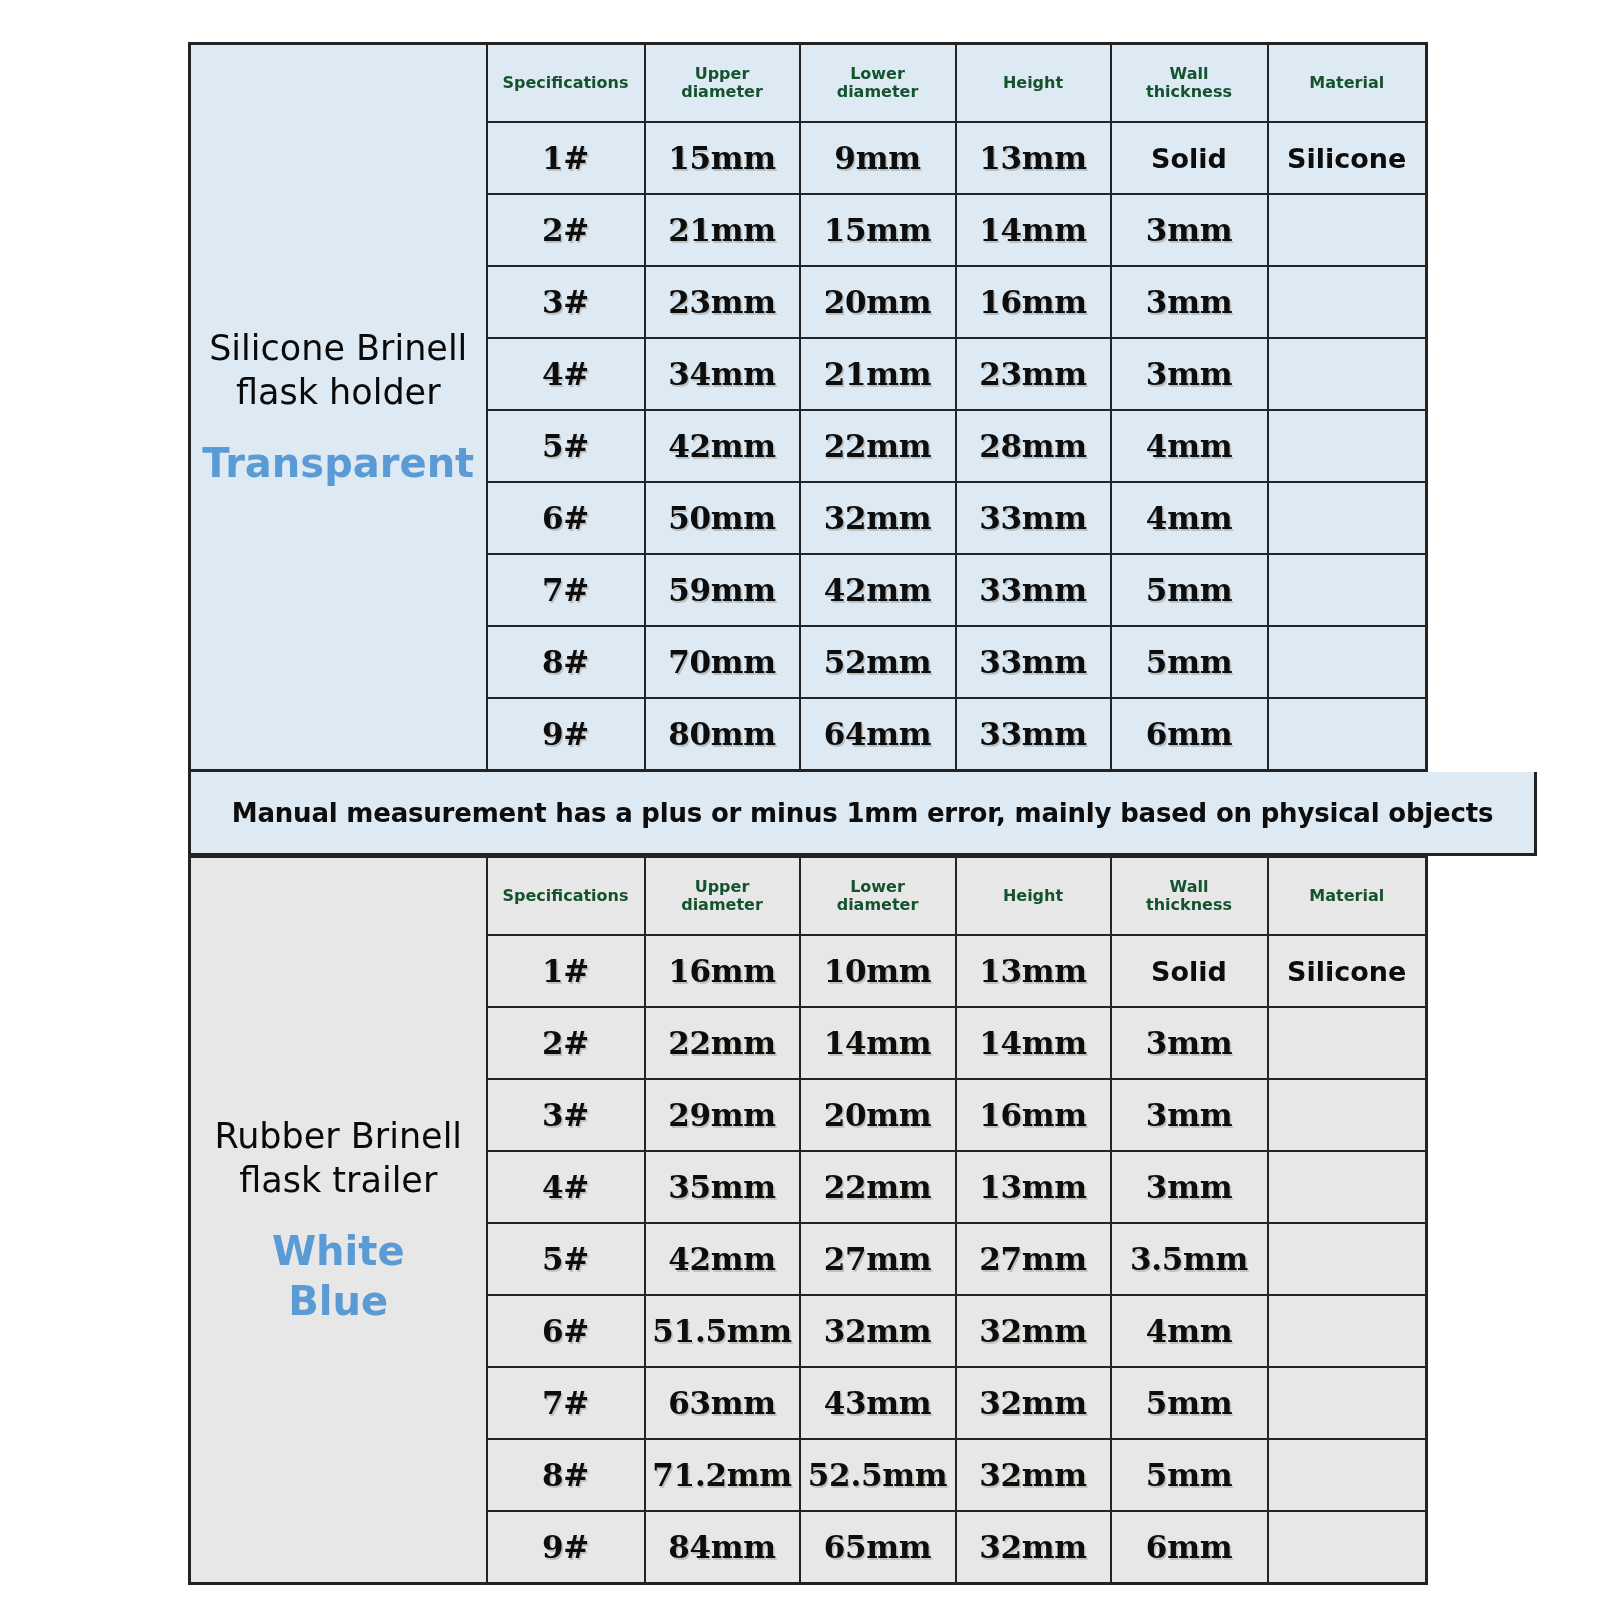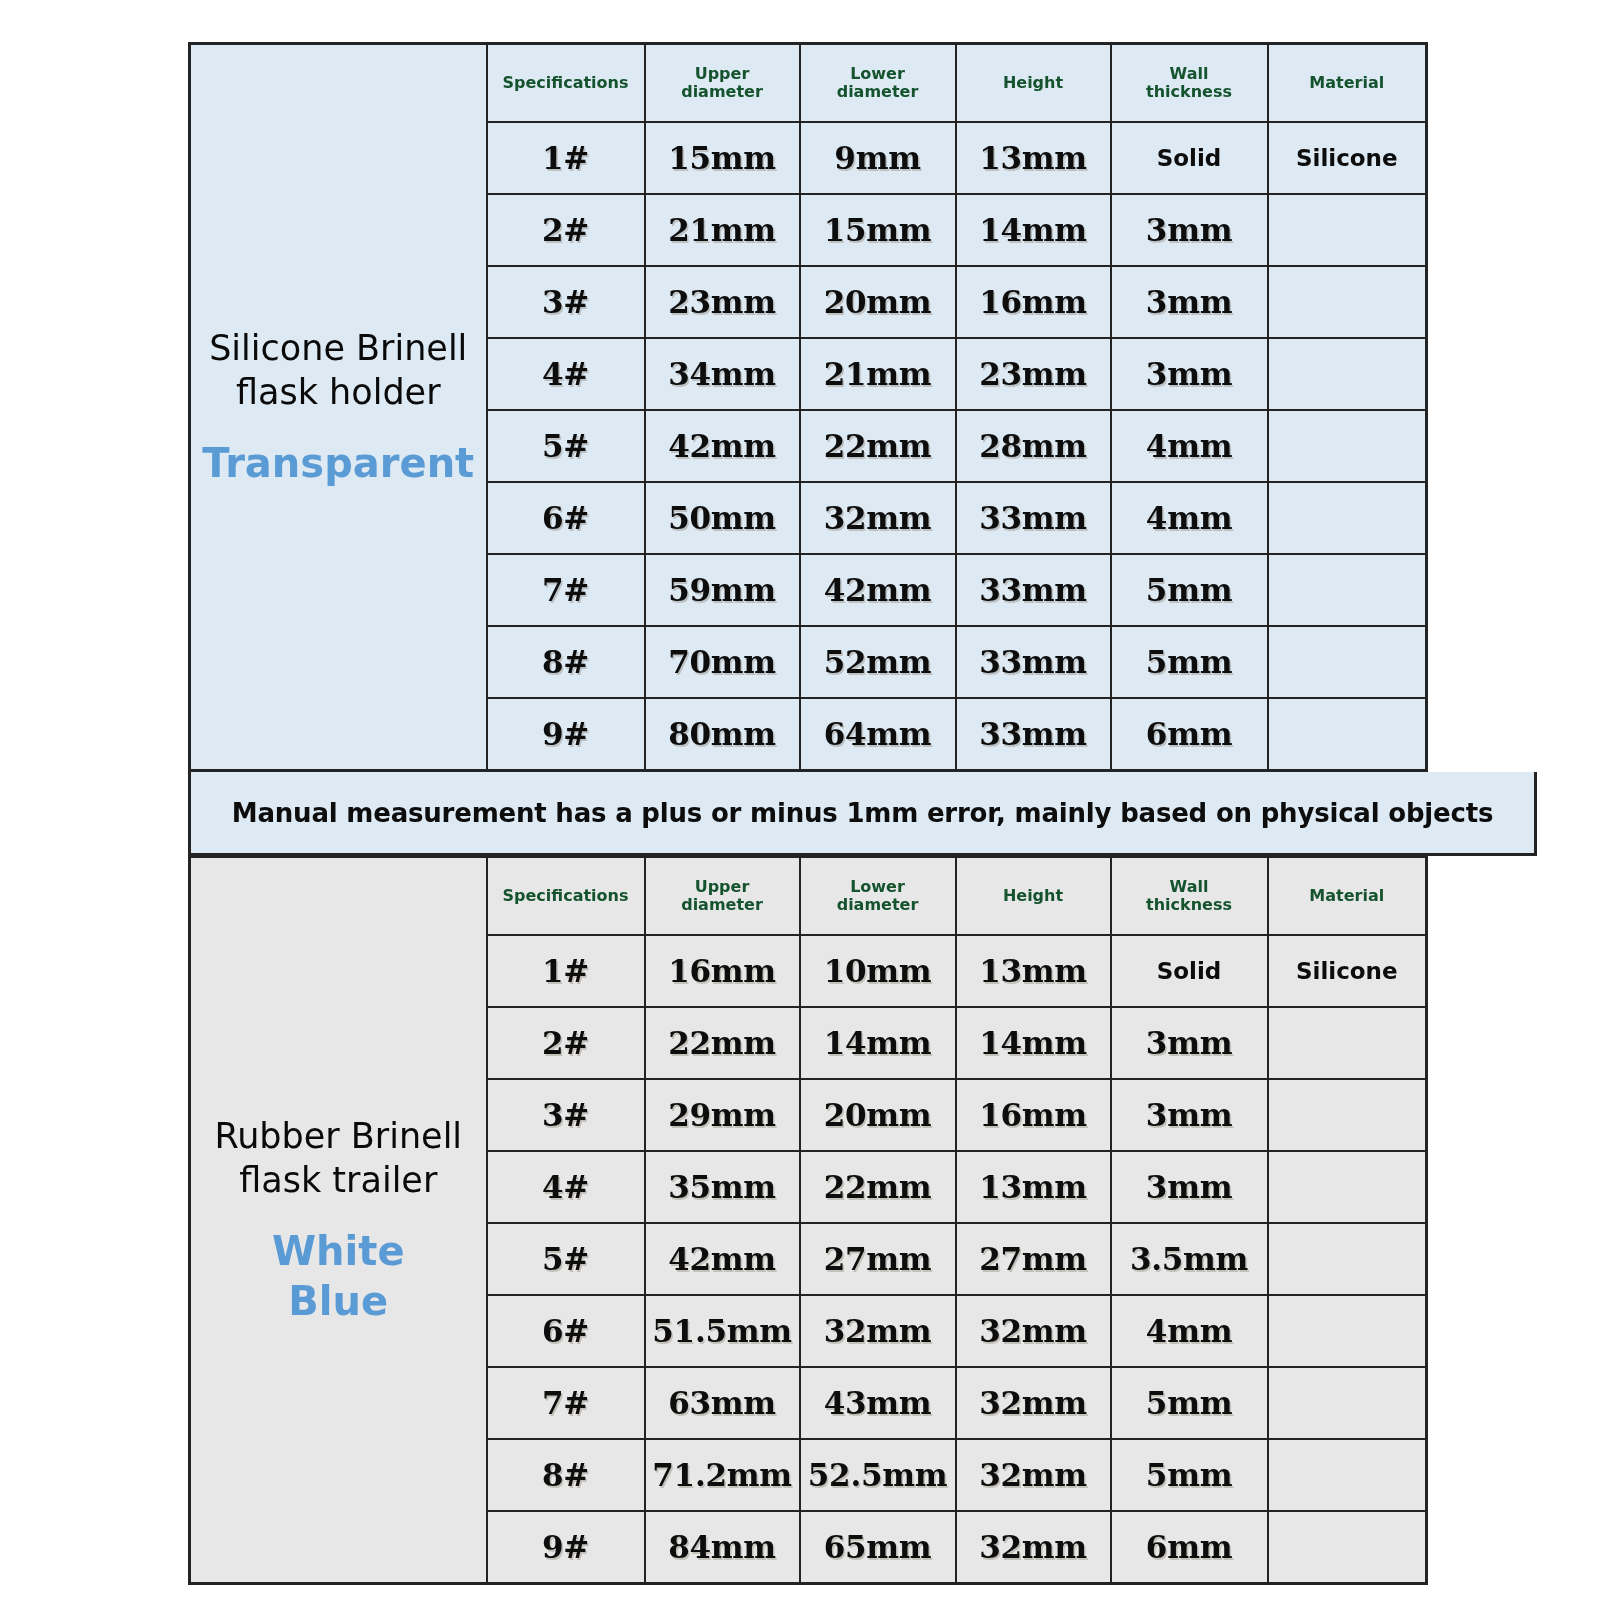--- a/index.html
+++ b/index.html
@@ -68,21 +68,21 @@
     font-family: "DejaVu Serif", serif;
     font-weight: bold;
     font-size: 31px;
     color: #0d0d0d;
     height: 70px;
     letter-spacing: -0.3px;
     text-shadow: 1.5px 1.5px 0 rgba(120,110,90,0.32);
   }
   .val.small {
     font-family: "DejaVu Sans", sans-serif;
-    font-size: 23px;
+    font-size: 27px;
     text-shadow: none;
     letter-spacing: 0;
   }
   .val.blank { text-shadow: none; }
 
   
   .label-cell {
     padding: 0 10px;
   }
   .label-title {

